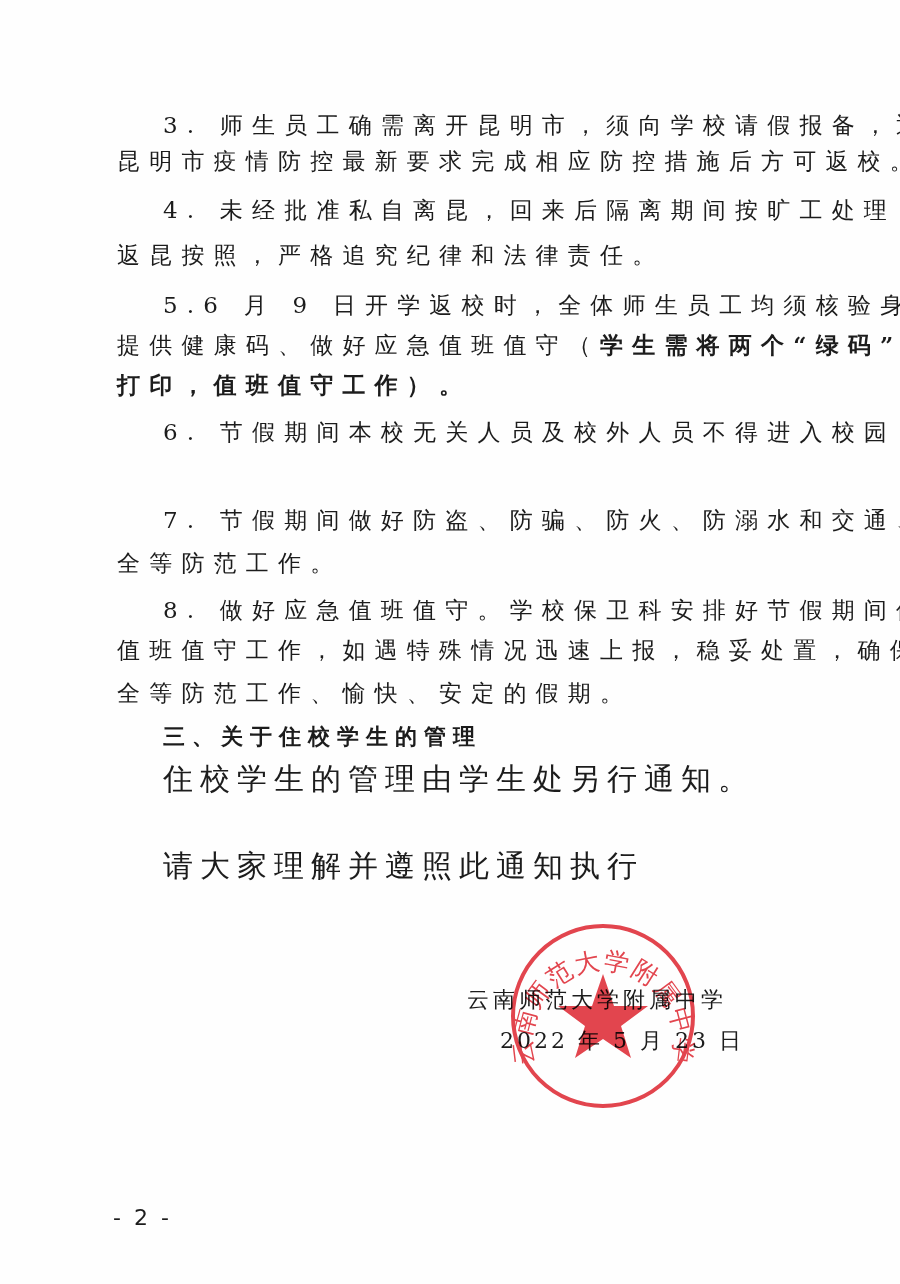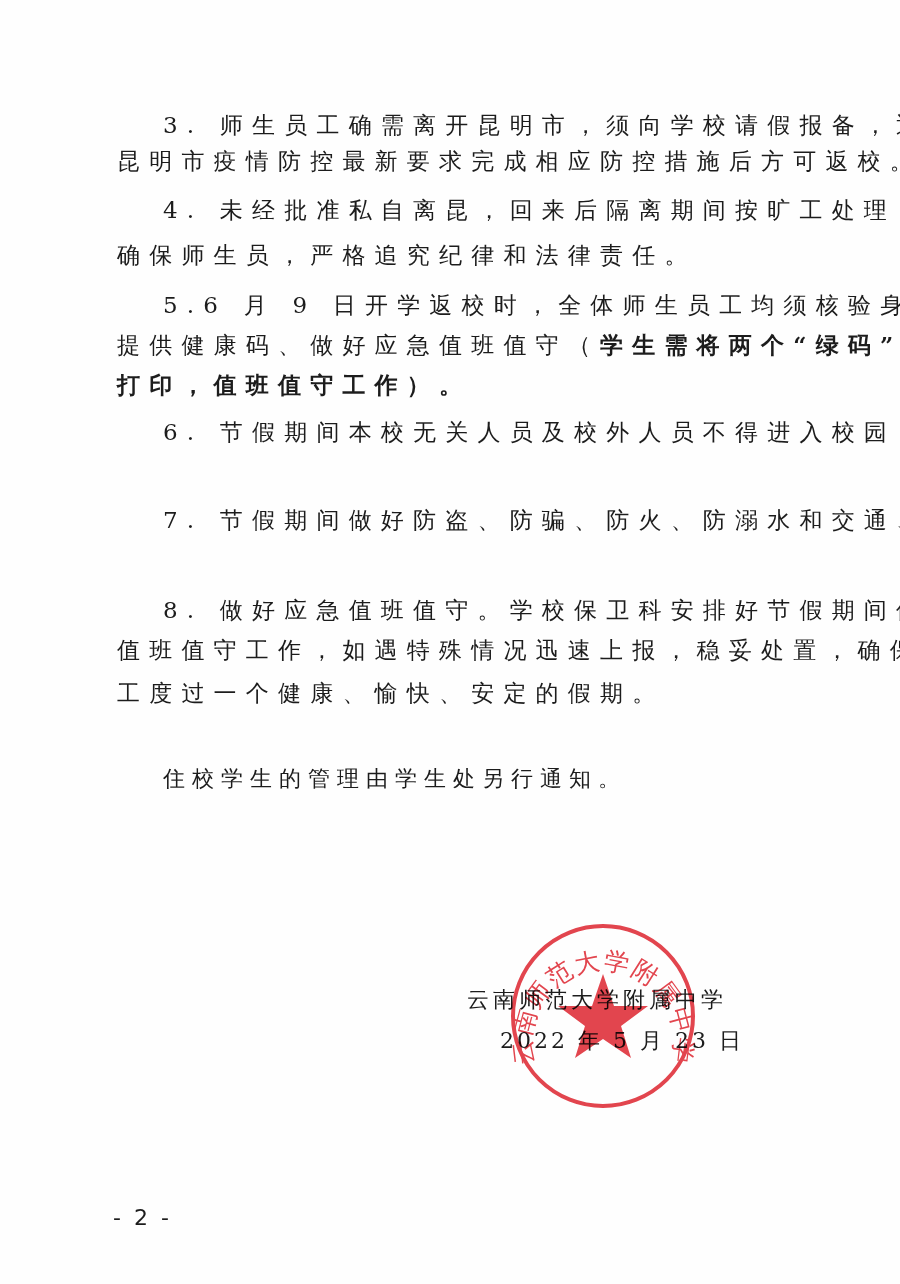--- a/index.html
+++ b/index.html
@@ -8,50 +8,53 @@
     font-family: "DejaVu Serif", "Liberation Serif", serif; color: #1c1c1c;
   }
   .page { position: absolute; left: 0; top: 0; width: 900px; height: 1284px; background: #fefefe; }
   .line {
     position: absolute; left: 117px; width: 690px; height: 40px; line-height: 40px;
     font-size: 23px; letter-spacing: 9.2px; white-space: nowrap;
   }
   .indent { left: 163px; }
   .bold { font-weight: bold; }
   .heading { font-family: "DejaVu Sans", "Liberation Sans", sans-serif; font-weight: bold; letter-spacing: 7px; font-size: 22px; }
-  .plain-sans { font-family: "DejaVu Sans", "Liberation Sans", sans-serif; letter-spacing: 7px; font-size: 22px; }
+  .plain-sans { font-family: "DejaVu Sans", "Liberation Sans", sans-serif; letter-spacing: 7px; font-size: 30px; }
   .sig { position: absolute; font-size: 22px; letter-spacing: 4px; white-space: nowrap; line-height: 40px; }
   .footer { position: absolute; left: 113px; top: 1205px; font-size: 22px; font-family: "DejaVu Sans", "Liberation Sans", sans-serif; letter-spacing: 3px; }
   .stamp { position: absolute; left: 508px; top: 918px; width: 190px; height: 196px; pointer-events: none; mix-blend-mode: multiply; opacity: 0.9; }
 </style>
 </head>
 <body>
 
 <div class="page">
 
   <div class="line indent" style="top:105px">3. 师生员工确需离开昆明市，须向学校请假报备，返昆按照</div>
   <div class="line" style="top:141px">昆明市疫情防控最新要求完成相应防控措施后方可返校。</div>
 
   <div class="line indent" style="top:190px">4. 未经批准私自离昆，回来后隔离期间按旷工处理，造成疫</div>
-  <div class="line" style="top:235px">确保师生员，严格追究纪律和法律责任。</div>
+  <div class="line" style="top:235px">返昆按照，严格追究纪律和法律责任。</div>
 
   <div class="line indent" style="top:285px">5.6 月 9 日开学返校时，全体师生员工均须核验身份、测温，</div>
   <div class="line" style="top:325px"><span>提供健康码、做好应急值班值守（</span><span class="bold">学生需将两个“绿码”彩色</span></div>
   <div class="line bold" style="top:365px">打印，值班值守工作）。</div>
 
   <div class="line indent" style="top:412px">6. 节假期间本校无关人员及校外人员不得进入校园，校内运</div>
 
   <div class="line indent" style="top:500px">7. 节假期间做好防盗、防骗、防火、防溺水和交通、食品安</div>
+  <div class="line" style="top:543px">全等防范工作。</div>
 
   <div class="line indent" style="top:590px">8. 做好应急值班值守。学校保卫科安排好节假期间保安人员</div>
   <div class="line" style="top:630px">值班值守工作，如遇特殊情况迅速上报，稳妥处置，确保师生员</div>
-  <div class="line" style="top:673px">工度过一个健康、愉快、安定的假期。</div>
+  <div class="line" style="top:673px">全等防范工作、愉快、安定的假期。</div>
 
+  <div class="line indent heading" style="top:717px">三、关于住校学生的管理</div>
   <div class="line indent plain-sans" style="top:759px">住校学生的管理由学生处另行通知。</div>
 
+  <div class="line indent plain-sans" style="top:846px">请大家理解并遵照此通知执行</div>
 
   <div class="sig" style="left:467px; top:980px;">云南师范大学附属中学</div>
   <div class="sig" style="left:500px; top:1021px; letter-spacing:3px;">2022 年 5 月 23 日</div>
 
   <svg class="stamp" viewBox="0 0 190 196">
     <defs>
       <path id="sealArc" d="M 28 150 A 72 72 0 1 1 162 150"></path>
     </defs>
     <circle cx="95" cy="98" r="90" fill="none" stroke="#e0303a" stroke-width="4"></circle>
     <text font-size="25" fill="#e0303a" font-family="DejaVu Sans, sans-serif" letter-spacing="2">

